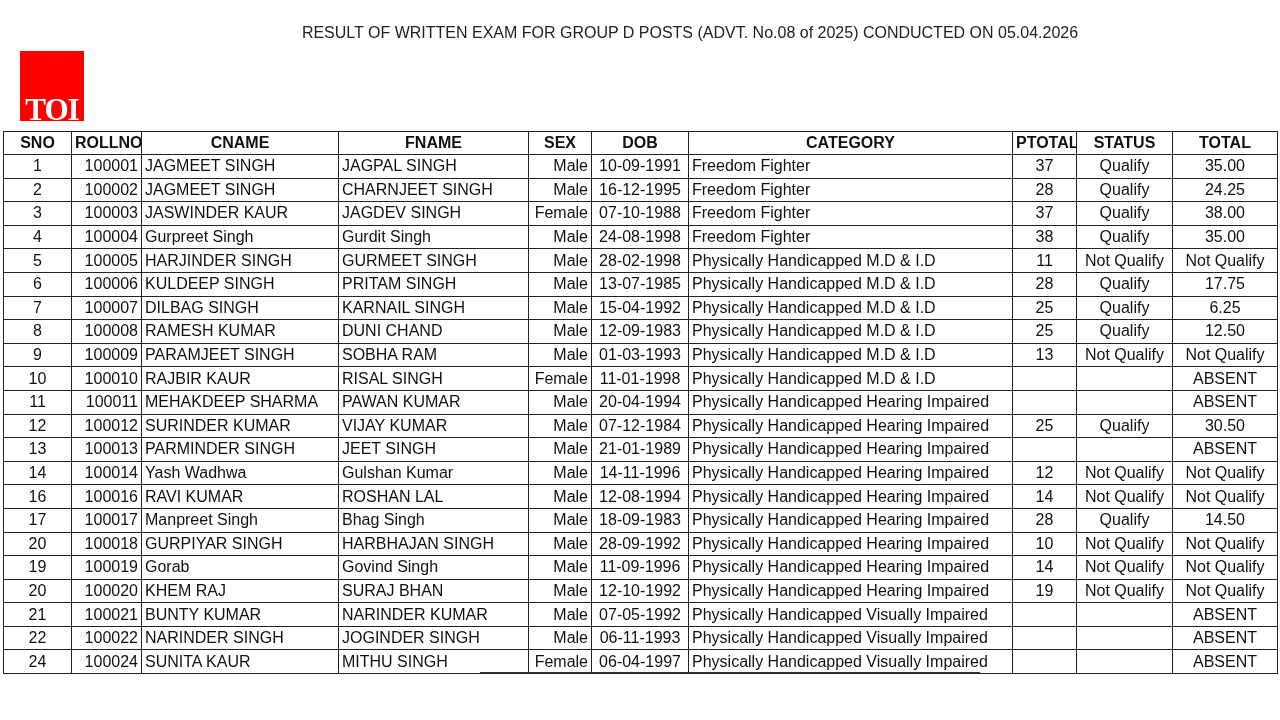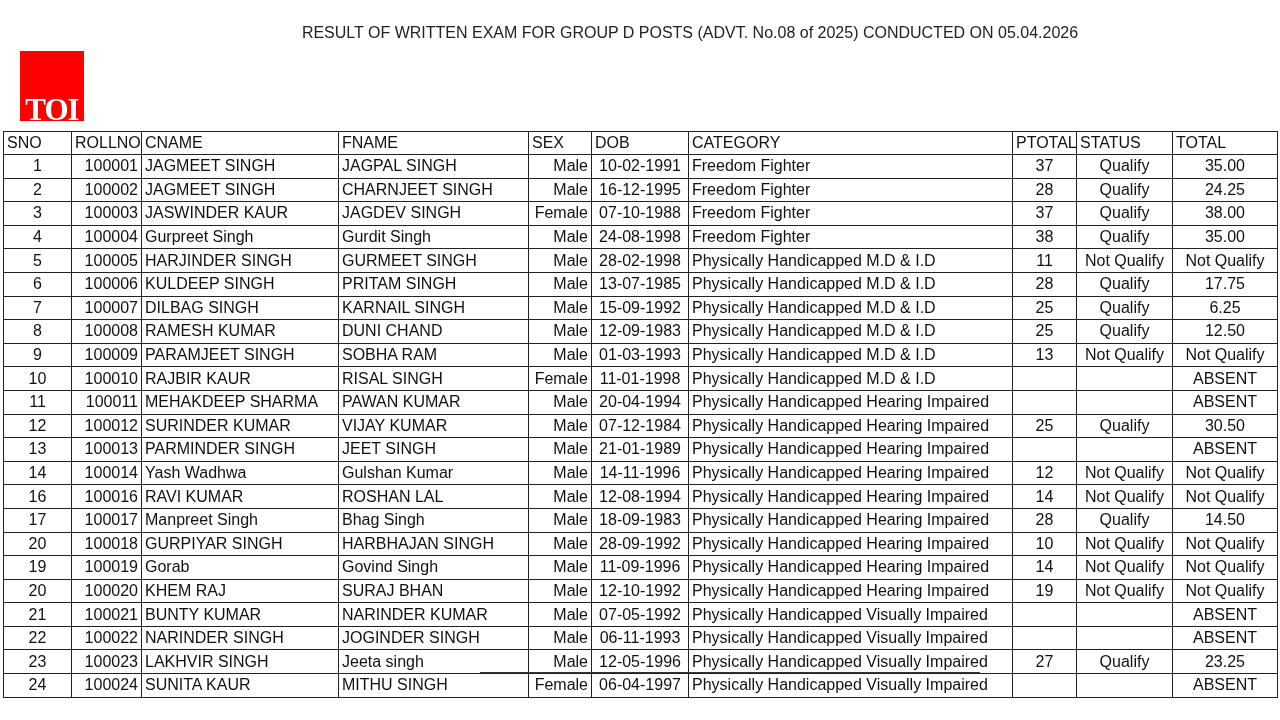--- a/index.html
+++ b/index.html
@@ -2,21 +2,21 @@
 <html><head>
 <meta charset="utf-8">
 <style>
   html, body { margin:0; padding:0; background:#ffffff; }
   body { width:1280px; height:720px; overflow:hidden; position:relative; font-family:"Liberation Sans", "DejaVu Sans", sans-serif; color:#111; }
   .title { position:absolute; left:0; top:24px; width:1380px; text-align:center; font-size:16px; letter-spacing:0px; color:#222; }
   .logo { position:absolute; left:20px; top:51px; width:64px; height:70px; background:#ff0000; display:flex; align-items:center; justify-content:center; }
   .logo span { color:#fff; font-family:"Liberation Serif", "DejaVu Serif", serif; font-weight:bold; font-size:31px; letter-spacing:-1px;margin-top:47px; }
   table.results { position:absolute; left:3px; top:131px; border-collapse:collapse; table-layout:fixed; width:1274px; }
   table.results th, table.results td { border:1.5px solid #222; height:22.6px; padding:0 3px; font-size:16px; white-space:nowrap; overflow:hidden; line-height:22px; }
-  table.results th { font-weight:normal; text-align:left; height:22px; }
+  table.results th { font-weight:bold; text-align:center; height:22px; }
   td.c { text-align:center; }
   td.r { text-align:right; }
   td.l { text-align:left; }
   col.sno{width:68px;} col.roll{width:70px;} col.cname{width:197px;} col.fname{width:190px;}
   col.sex{width:63px;} col.dob{width:97px;} col.cat{width:324px;} col.pt{width:64px;}
   col.st{width:96px;} col.tot{width:105px;}
   .strike-line { position:absolute; left:480px; top:672px; width:500px; height:1px; background:#333; }
 </style>
 </head>
 <body>
@@ -54,21 +54,21 @@
       <th>TOTAL</th>
     </tr>
   </thead>
   <tbody id="tbody">
       <tr>
         <td class="c">1</td>
         <td class="r">100001</td>
         <td class="l">JAGMEET SINGH</td>
         <td class="l">JAGPAL SINGH</td>
         <td class="r">Male</td>
-        <td class="c">10-02-1991</td>
+        <td class="c">10-09-1991</td>
         <td class="l">Freedom Fighter</td>
         <td class="c">37</td>
         <td class="c">Qualify</td>
         <td class="c">35.00</td>
       </tr>
       <tr>
         <td class="c">2</td>
         <td class="r">100002</td>
         <td class="l">JAGMEET SINGH</td>
         <td class="l">CHARNJEET SINGH</td>
@@ -126,21 +126,21 @@
         <td class="c">28</td>
         <td class="c">Qualify</td>
         <td class="c">17.75</td>
       </tr>
       <tr>
         <td class="c">7</td>
         <td class="r">100007</td>
         <td class="l">DILBAG SINGH</td>
         <td class="l">KARNAIL SINGH</td>
         <td class="r">Male</td>
-        <td class="c">15-09-1992</td>
+        <td class="c">15-04-1992</td>
         <td class="l">Physically Handicapped M.D &amp; I.D</td>
         <td class="c">25</td>
         <td class="c">Qualify</td>
         <td class="c">6.25</td>
       </tr>
       <tr>
         <td class="c">8</td>
         <td class="r">100008</td>
         <td class="l">RAMESH KUMAR</td>
         <td class="l">DUNI CHAND</td>
@@ -299,32 +299,20 @@
         <td class="c">22</td>
         <td class="r">100022</td>
         <td class="l">NARINDER SINGH</td>
         <td class="l">JOGINDER SINGH</td>
         <td class="r">Male</td>
         <td class="c">06-11-1993</td>
         <td class="l">Physically Handicapped Visually Impaired</td>
         <td class="c"></td>
         <td class="c"></td>
         <td class="c">ABSENT</td>
-      </tr>
-      <tr>
-        <td class="c">23</td>
-        <td class="r">100023</td>
-        <td class="l">LAKHVIR SINGH</td>
-        <td class="l">Jeeta singh</td>
-        <td class="r">Male</td>
-        <td class="c">12-05-1996</td>
-        <td class="l">Physically Handicapped Visually Impaired</td>
-        <td class="c">27</td>
-        <td class="c">Qualify</td>
-        <td class="c">23.25</td>
       </tr>
       <tr>
         <td class="c">24</td>
         <td class="r">100024</td>
         <td class="l">SUNITA KAUR</td>
         <td class="l">MITHU SINGH</td>
         <td class="r">Female</td>
         <td class="c">06-04-1997</td>
         <td class="l">Physically Handicapped Visually Impaired</td>
         <td class="c"></td>

